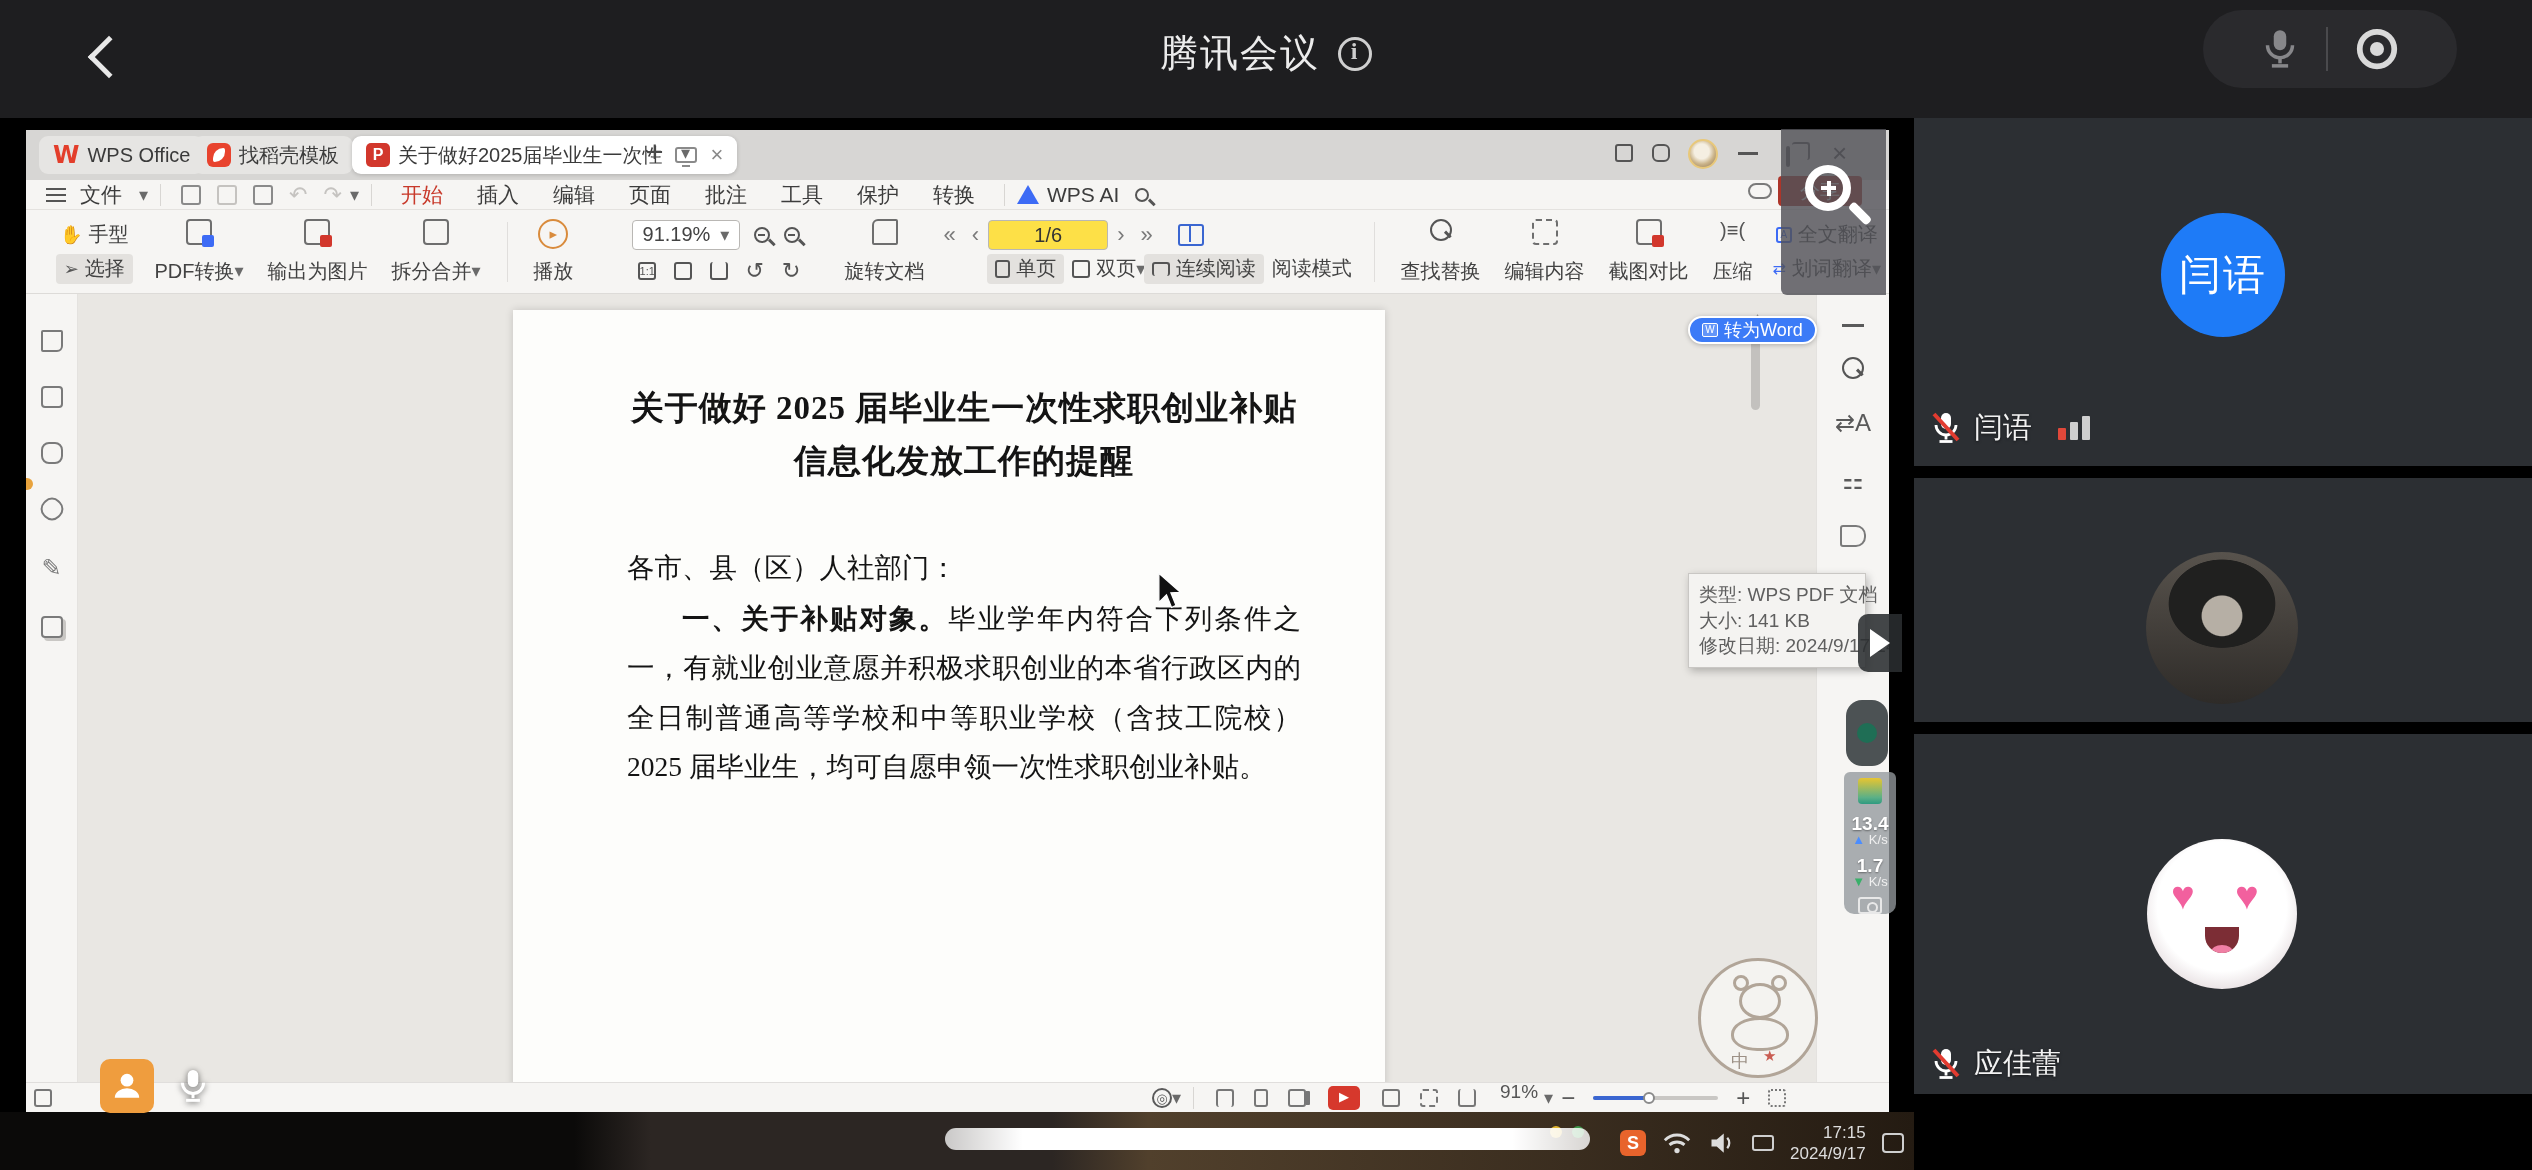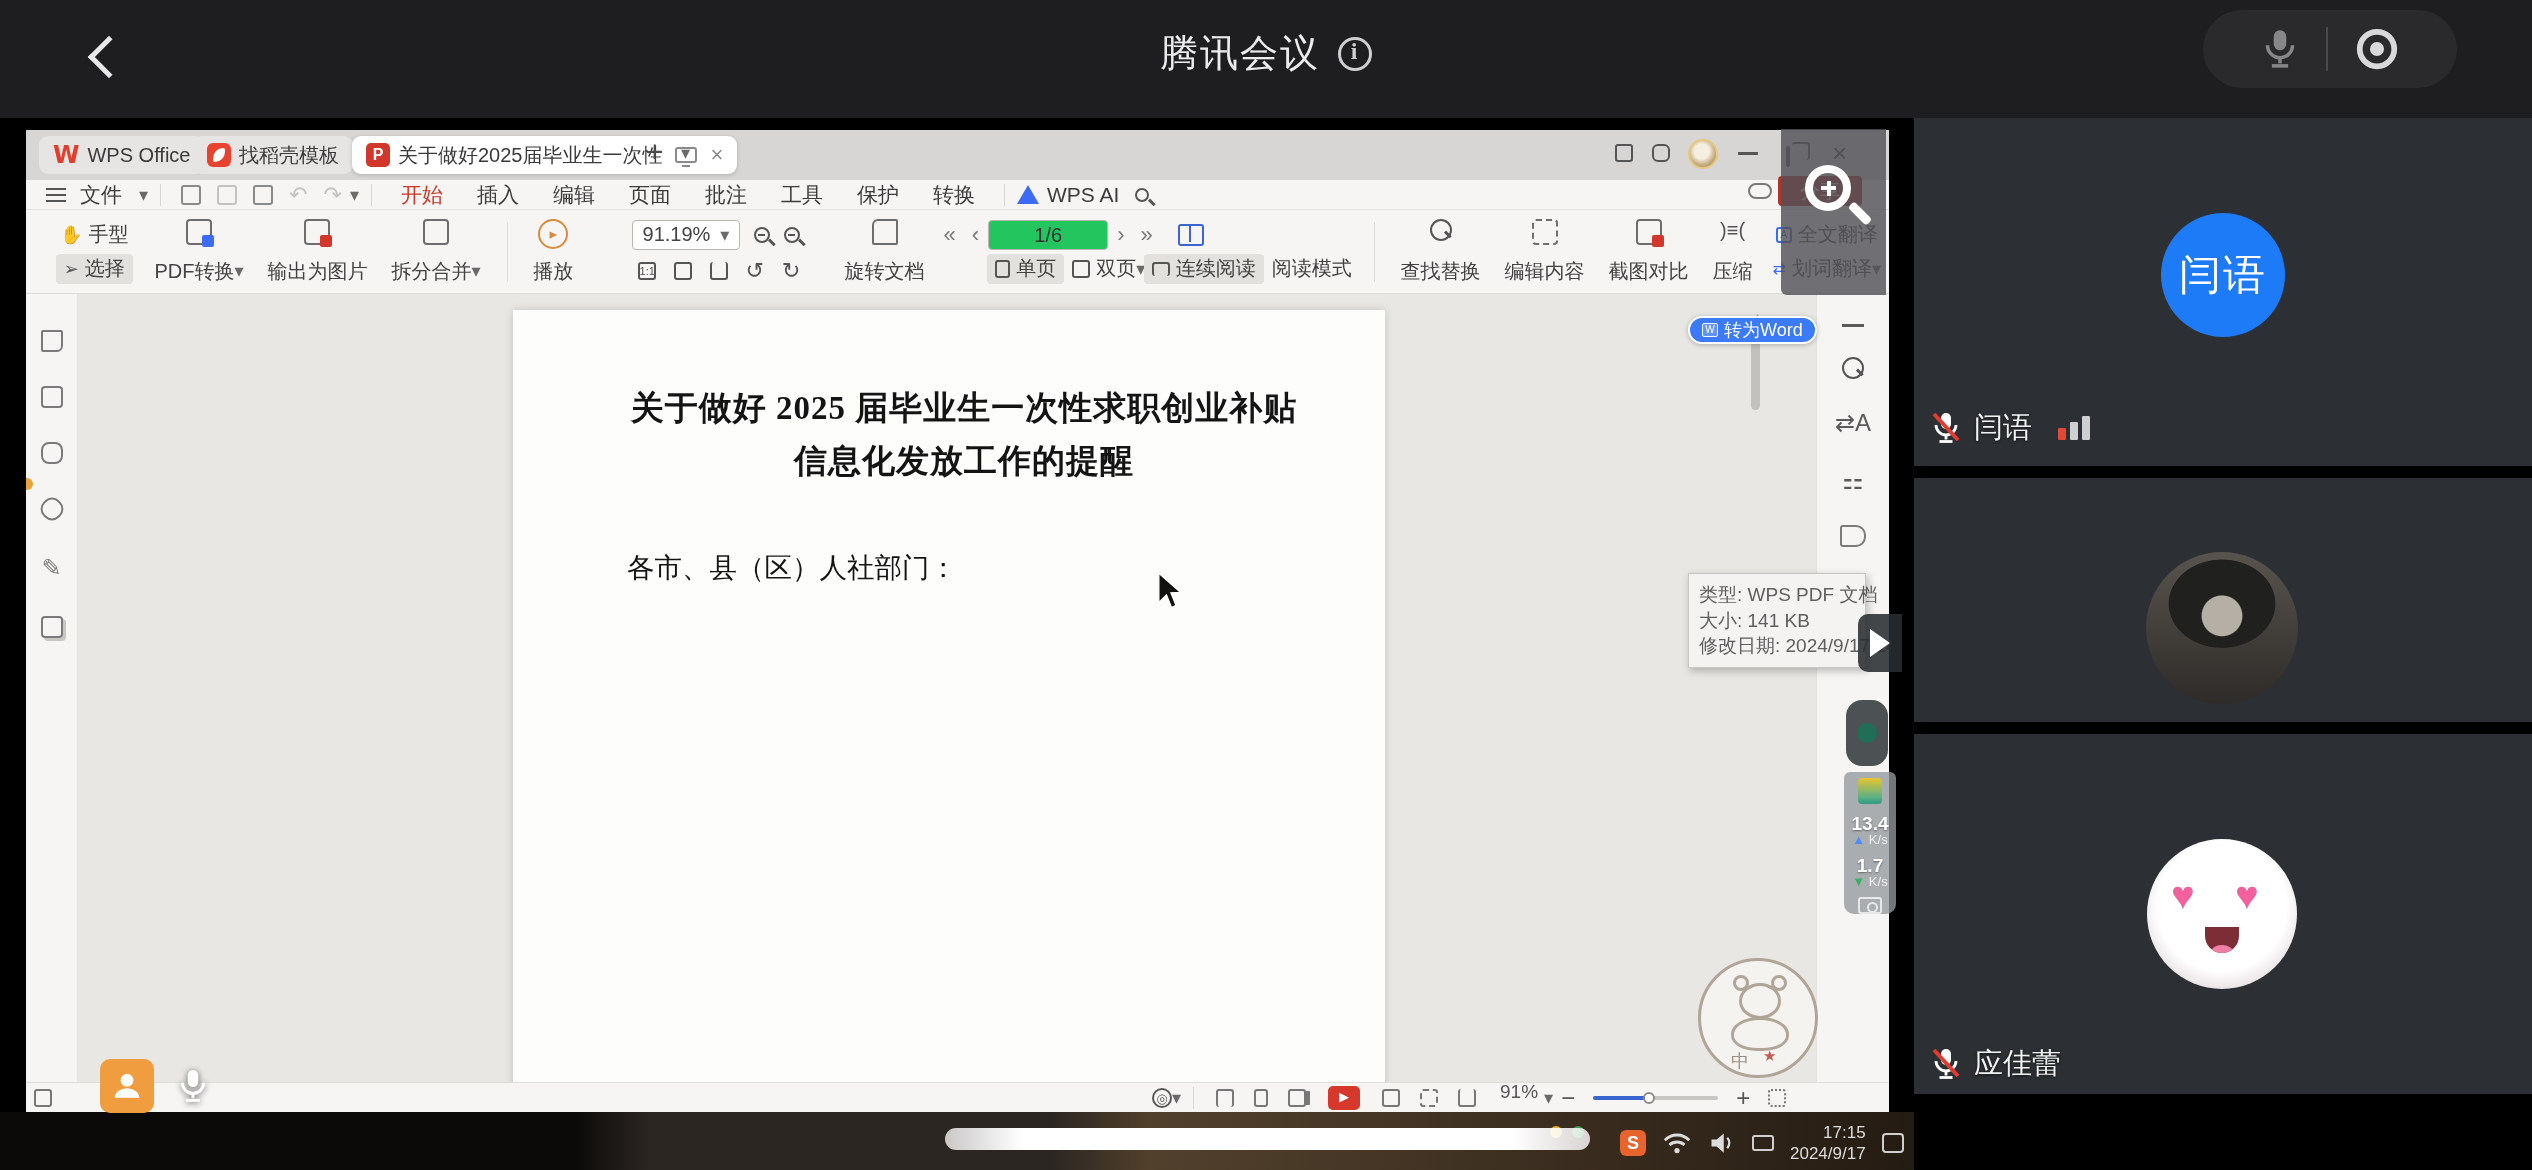--- a/index.html
+++ b/index.html
@@ -62,21 +62,21 @@
 .bigbtn{display:flex;flex-direction:column;align-items:center;justify-content:space-between;height:66px;padding:0 12px;white-space:nowrap}
 .bico{width:26px;height:26px;border:2px solid #6e6e6e;border-radius:4px;position:relative}
 .bico.blue::after{content:"";position:absolute;right:-4px;bottom:-4px;width:12px;height:12px;background:#3d6bf5;border-radius:2px}
 .bico.red::after{content:"";position:absolute;right:-4px;bottom:-4px;width:12px;height:12px;background:#d2372c;border-radius:2px}
 .play-circ{width:30px;height:30px;border:2px solid #d98b3c;border-radius:50%;color:#d98b3c;font-size:15px;text-align:center;line-height:26px}
 .zoombox{border:1px solid #b9b7b4;border-radius:4px;height:30px;display:flex;align-items:center;padding:0 10px;background:#fff}
 .mag{width:16px;height:16px;border:2.5px solid #555;border-radius:50%;position:relative;display:inline-block}
 .mag::before{content:"";position:absolute;left:12px;top:12px;width:8px;height:2.5px;background:#555;transform:rotate(45deg)}
 .mag.minus::after{content:"";position:absolute;left:2px;top:5px;width:7px;height:2px;background:#555}
 .mag.pluss::after{content:"";position:absolute;left:2px;top:5px;width:7px;height:2px;background:#555;box-shadow:0 0 0 0 #555}
-.pagebox{border:1px solid #b9b7b4;border-radius:4px;width:120px;height:30px;background:#22c55e;text-align:center;line-height:28px;font-size:20px;color:#333}
+.pagebox{border:1px solid #b9b7b4;border-radius:4px;width:120px;height:30px;background:#fde047;text-align:center;line-height:28px;font-size:20px;color:#333}
 .navg{color:#7a7a7a;font-size:22px;margin:0 7px}
 .bookico{width:26px;height:22px;border:2.5px solid #3a66d1;border-radius:3px;position:relative}
 .bookico::after{content:"";position:absolute;left:9px;top:-2px;width:2.5px;height:18px;background:#3a66d1}
 
 
 #lrail{left:0;top:164px;width:52px;bottom:30px;background:#f6f5f3;border-right:1px solid #e4e2df}
 #lrail .col{gap:34px;margin-top:36px}
 .rail-ico{width:22px;height:22px;border:2px solid #7a7a7a;border-radius:4px}
 .rail-ico.pen{border:none;font-size:24px;color:#7a7a7a;width:auto;height:auto}
 #rrail{right:0;top:164px;width:73px;bottom:30px;background:#f6f5f3;border-left:1px solid #e4e2df}
@@ -429,20 +429,21 @@
     </div>
   </div>
 
   <div class="abs" id="docarea">
     <div class="abs" id="page">
       <div class="doc-title">
         <div>关于做好 2025 届毕业生一次性求职创业补贴</div>
         <div>信息化发放工作的提醒</div>
       </div>
       <p class="salut">各市、县（区）人社部门：</p>
+      <p class="bodyp"><b>一、关于补贴对象。</b><span>毕业学年内符合下列条件之一，有就业创业意愿并积极求职创业的本省行政区内的全日制普通高等学校和中等职业学校（含技工院校）2025 届毕业生，均可自愿申领一次性求职创业补贴。</span></p>
 
     </div>
     <span class="abs scroll-up">▴</span>
     <div class="abs" id="scrollv"></div>
   </div>
 
   <div class="abs" id="toword">
     <span class="ww">W</span>
     <span>转为Word</span>
   </div>

